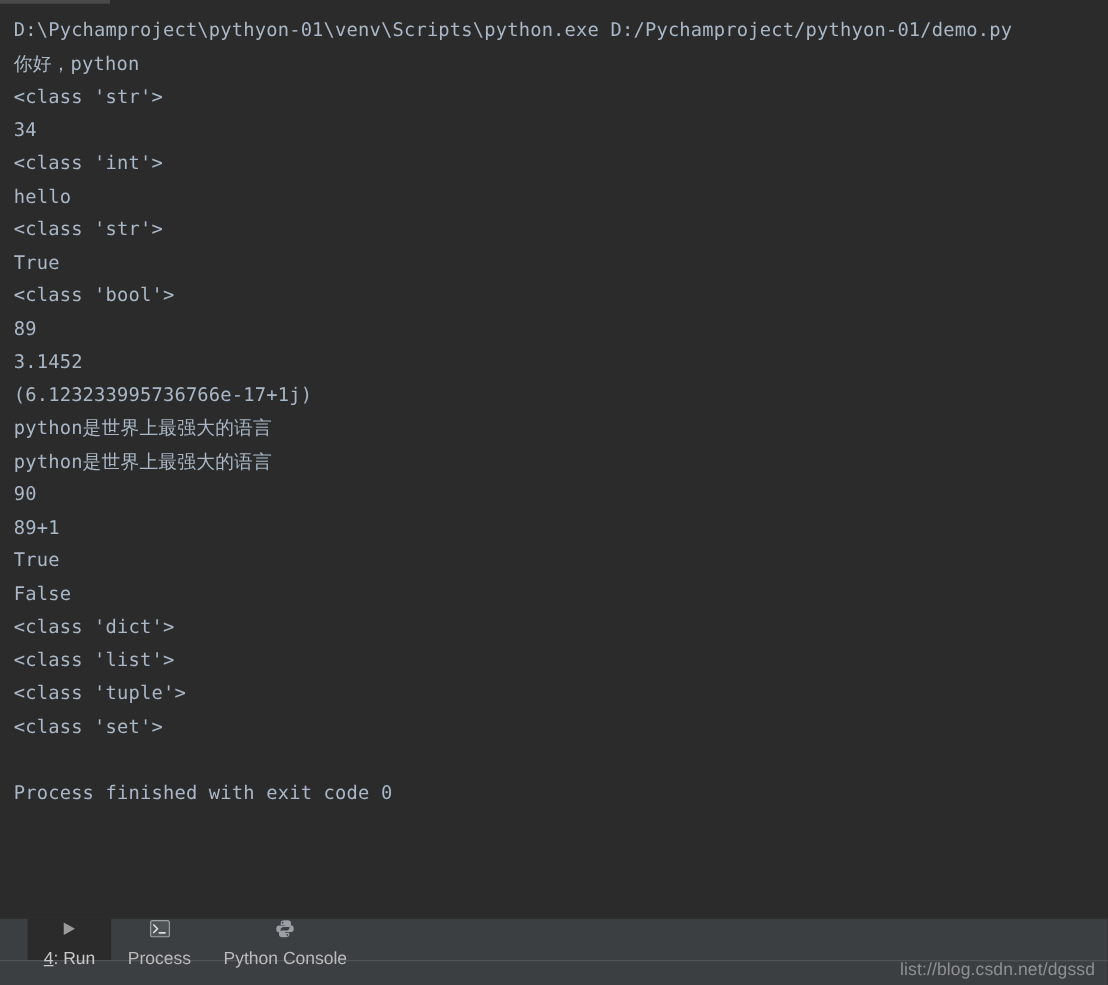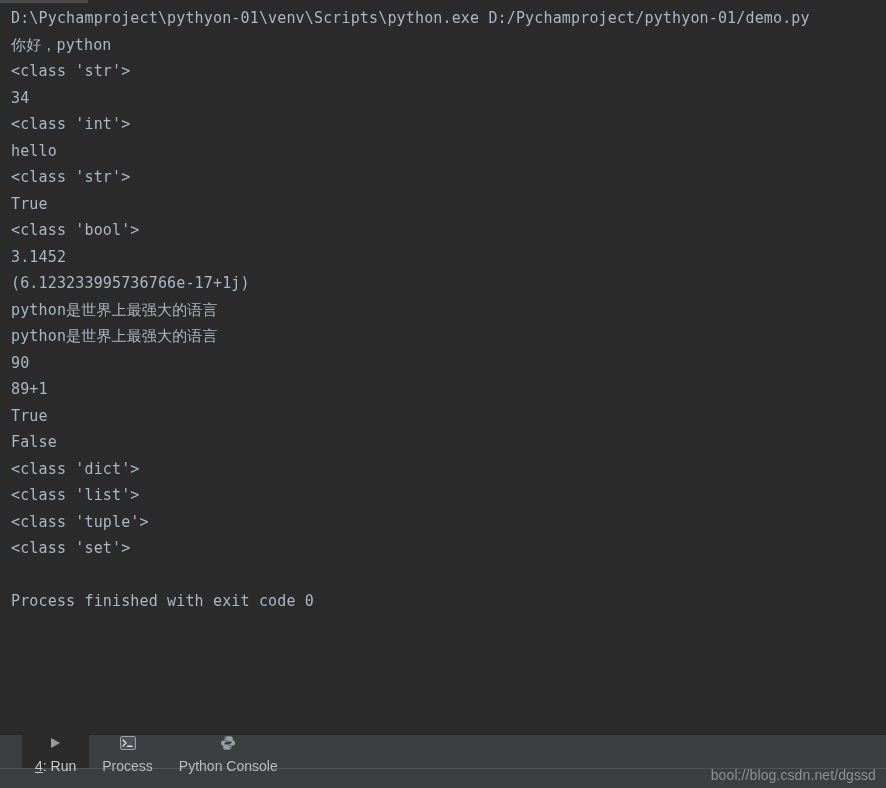--- a/index.html
+++ b/index.html
@@ -36,21 +36,21 @@
 
   
   .console {
     position: relative;
     flex: 1 1 auto;
     background: #2b2b2b;
     overflow: hidden;
     padding: 0;
   }
   .console-lines {
-    padding: 5px 0 0 11px;
+    padding: 11px 0 0 11px;
   }
   .cline {
     height: 26.5px;
     line-height: 26.5px;
     font-family: "DejaVu Sans Mono", monospace;
     font-size: 15px;
     color: #a9b7c6;
     white-space: pre;
     letter-spacing: 0.15px;
   }
@@ -142,20 +142,21 @@
     <div class="console-lines" id="console-lines">
         <div class="cline">D:\Pychamproject\pythyon-01\venv\Scripts\python.exe D:/Pychamproject/pythyon-01/demo.py</div>
         <div class="cline">你好，python</div>
         <div class="cline">&lt;class 'str'&gt;</div>
         <div class="cline">34</div>
         <div class="cline">&lt;class 'int'&gt;</div>
         <div class="cline">hello</div>
         <div class="cline">&lt;class 'str'&gt;</div>
         <div class="cline">True</div>
         <div class="cline">&lt;class 'bool'&gt;</div>
+        <div class="cline">89</div>
         <div class="cline">3.1452</div>
         <div class="cline">(6.123233995736766e-17+1j)</div>
         <div class="cline">python是世界上最强大的语言</div>
         <div class="cline">python是世界上最强大的语言</div>
         <div class="cline">90</div>
         <div class="cline">89+1</div>
         <div class="cline">True</div>
         <div class="cline">False</div>
         <div class="cline">&lt;class 'dict'&gt;</div>
         <div class="cline">&lt;class 'list'&gt;</div>
@@ -188,16 +189,16 @@
         <div class="tab">
           <span class="tab-icon">
             <svg width="16" height="16" viewBox="0 0 16 16">
               <path d="M7.9 1.2c-1.9 0-3.3.5-3.3 2v1.7h3.4v.5H3.4C1.9 5.4 1 6.3 1 8.1c0 1.7.8 2.7 2.3 2.7h1.1V9.1c0-1.5 1.3-2.5 2.8-2.5h3.3c1.4 0 2.3-.9 2.3-2.3V3.2c0-1.3-1.2-2-2.6-2H7.9zm-1.8 1.2c.4 0 .7.3.7.7s-.3.7-.7.7-.7-.3-.7-.7.3-.7.7-.7z" fill="#9aa0a6"></path>
               <path d="M8.1 14.8c1.9 0 3.3-.5 3.3-2v-1.7H8v-.5h4.6c1.5 0 2.4-.9 2.4-2.7 0-1.7-.8-2.7-2.3-2.7h-1.1v1.7c0 1.5-1.3 2.5-2.8 2.5H5.5c-1.4 0-2.3.9-2.3 2.3v1.1c0 1.3 1.2 2 2.6 2h2.3zm1.8-1.2c-.4 0-.7-.3-.7-.7s.3-.7.7-.7.7.3.7.7-.3.7-.7.7z" fill="#9aa0a6"></path>
             </svg>
           </span>
           <span class="tab-label">Python Console</span>
         </div>
       </div>
-    <div class="watermark">bool://blog.csdn.net/dgssd</div>
+    <div class="watermark">list://blog.csdn.net/dgssd</div>
   </div>
 
 </div>
 
 </body></html>

